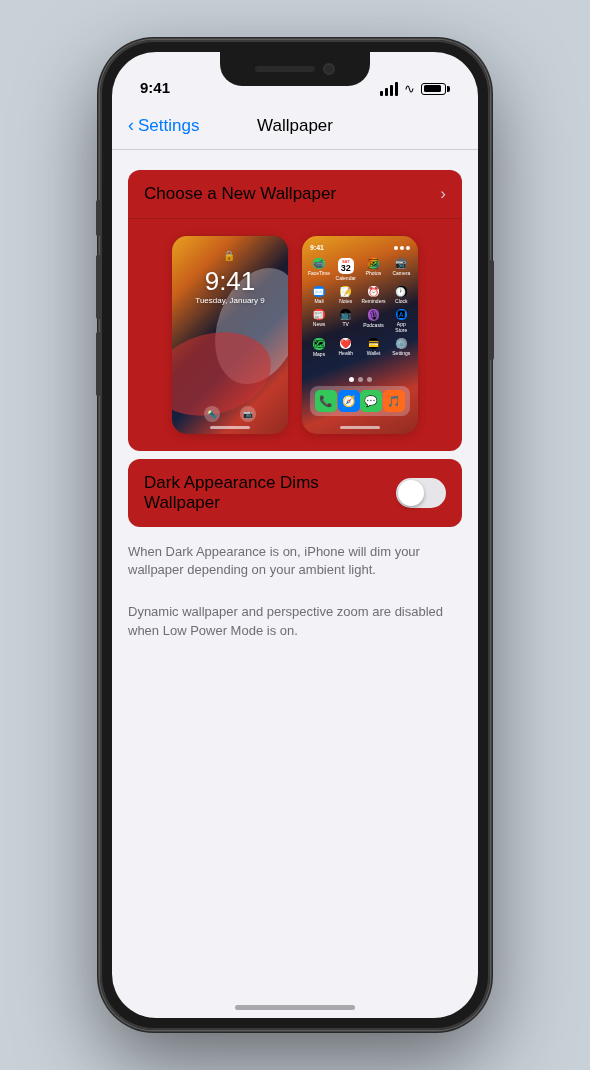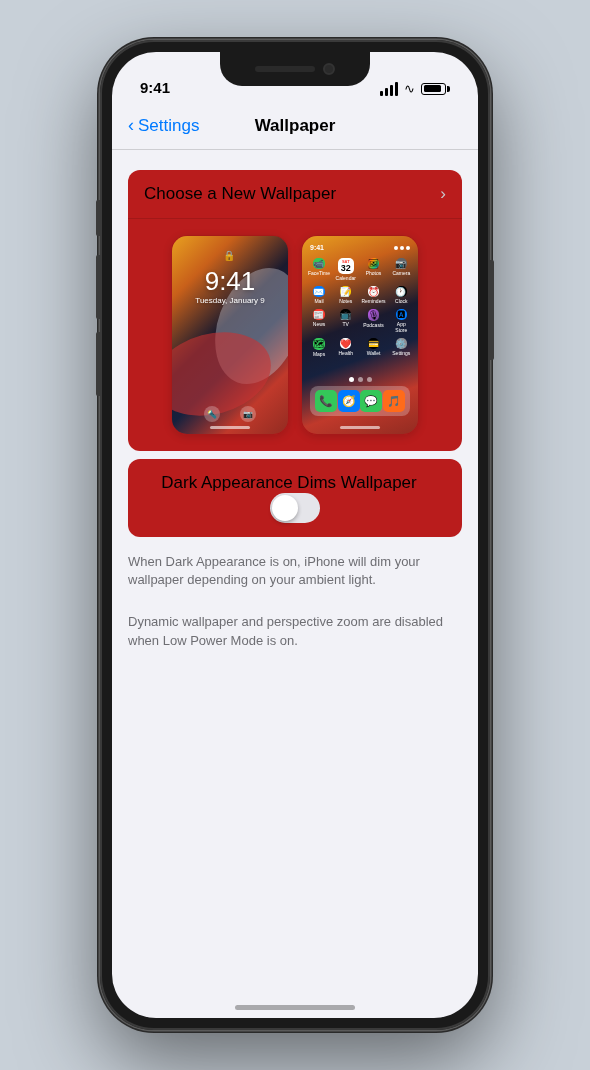--- a/index.html
+++ b/index.html
@@ -204,21 +204,21 @@
     .nav-chevron {
       font-size: 18px;
       font-weight: 300;
       margin-top: -1px;
     }
     .nav-back-text {
       font-size: 17px;
     }
     .nav-title {
       font-size: 17px;
-      font-weight: 700;
+      font-weight: 400;
       color: #000;
     }
 
     
     .main-content {
       position: absolute;
       top: 98px;
       left: 0;
       right: 0;
       bottom: 0;
@@ -495,21 +495,20 @@
       border-radius: 2px;
       z-index: 10;
     }
 
     
     .toggle-row {
       display: flex;
       align-items: center;
       justify-content: space-between;
       padding: 14px 16px;
-      flex-direction: column;
     }
     .toggle-label {
       font-size: 17px;
       color: #000;
       flex: 1;
       margin-right: 12px;
     }
     .toggle {
       width: 50px;
       height: 30px;

